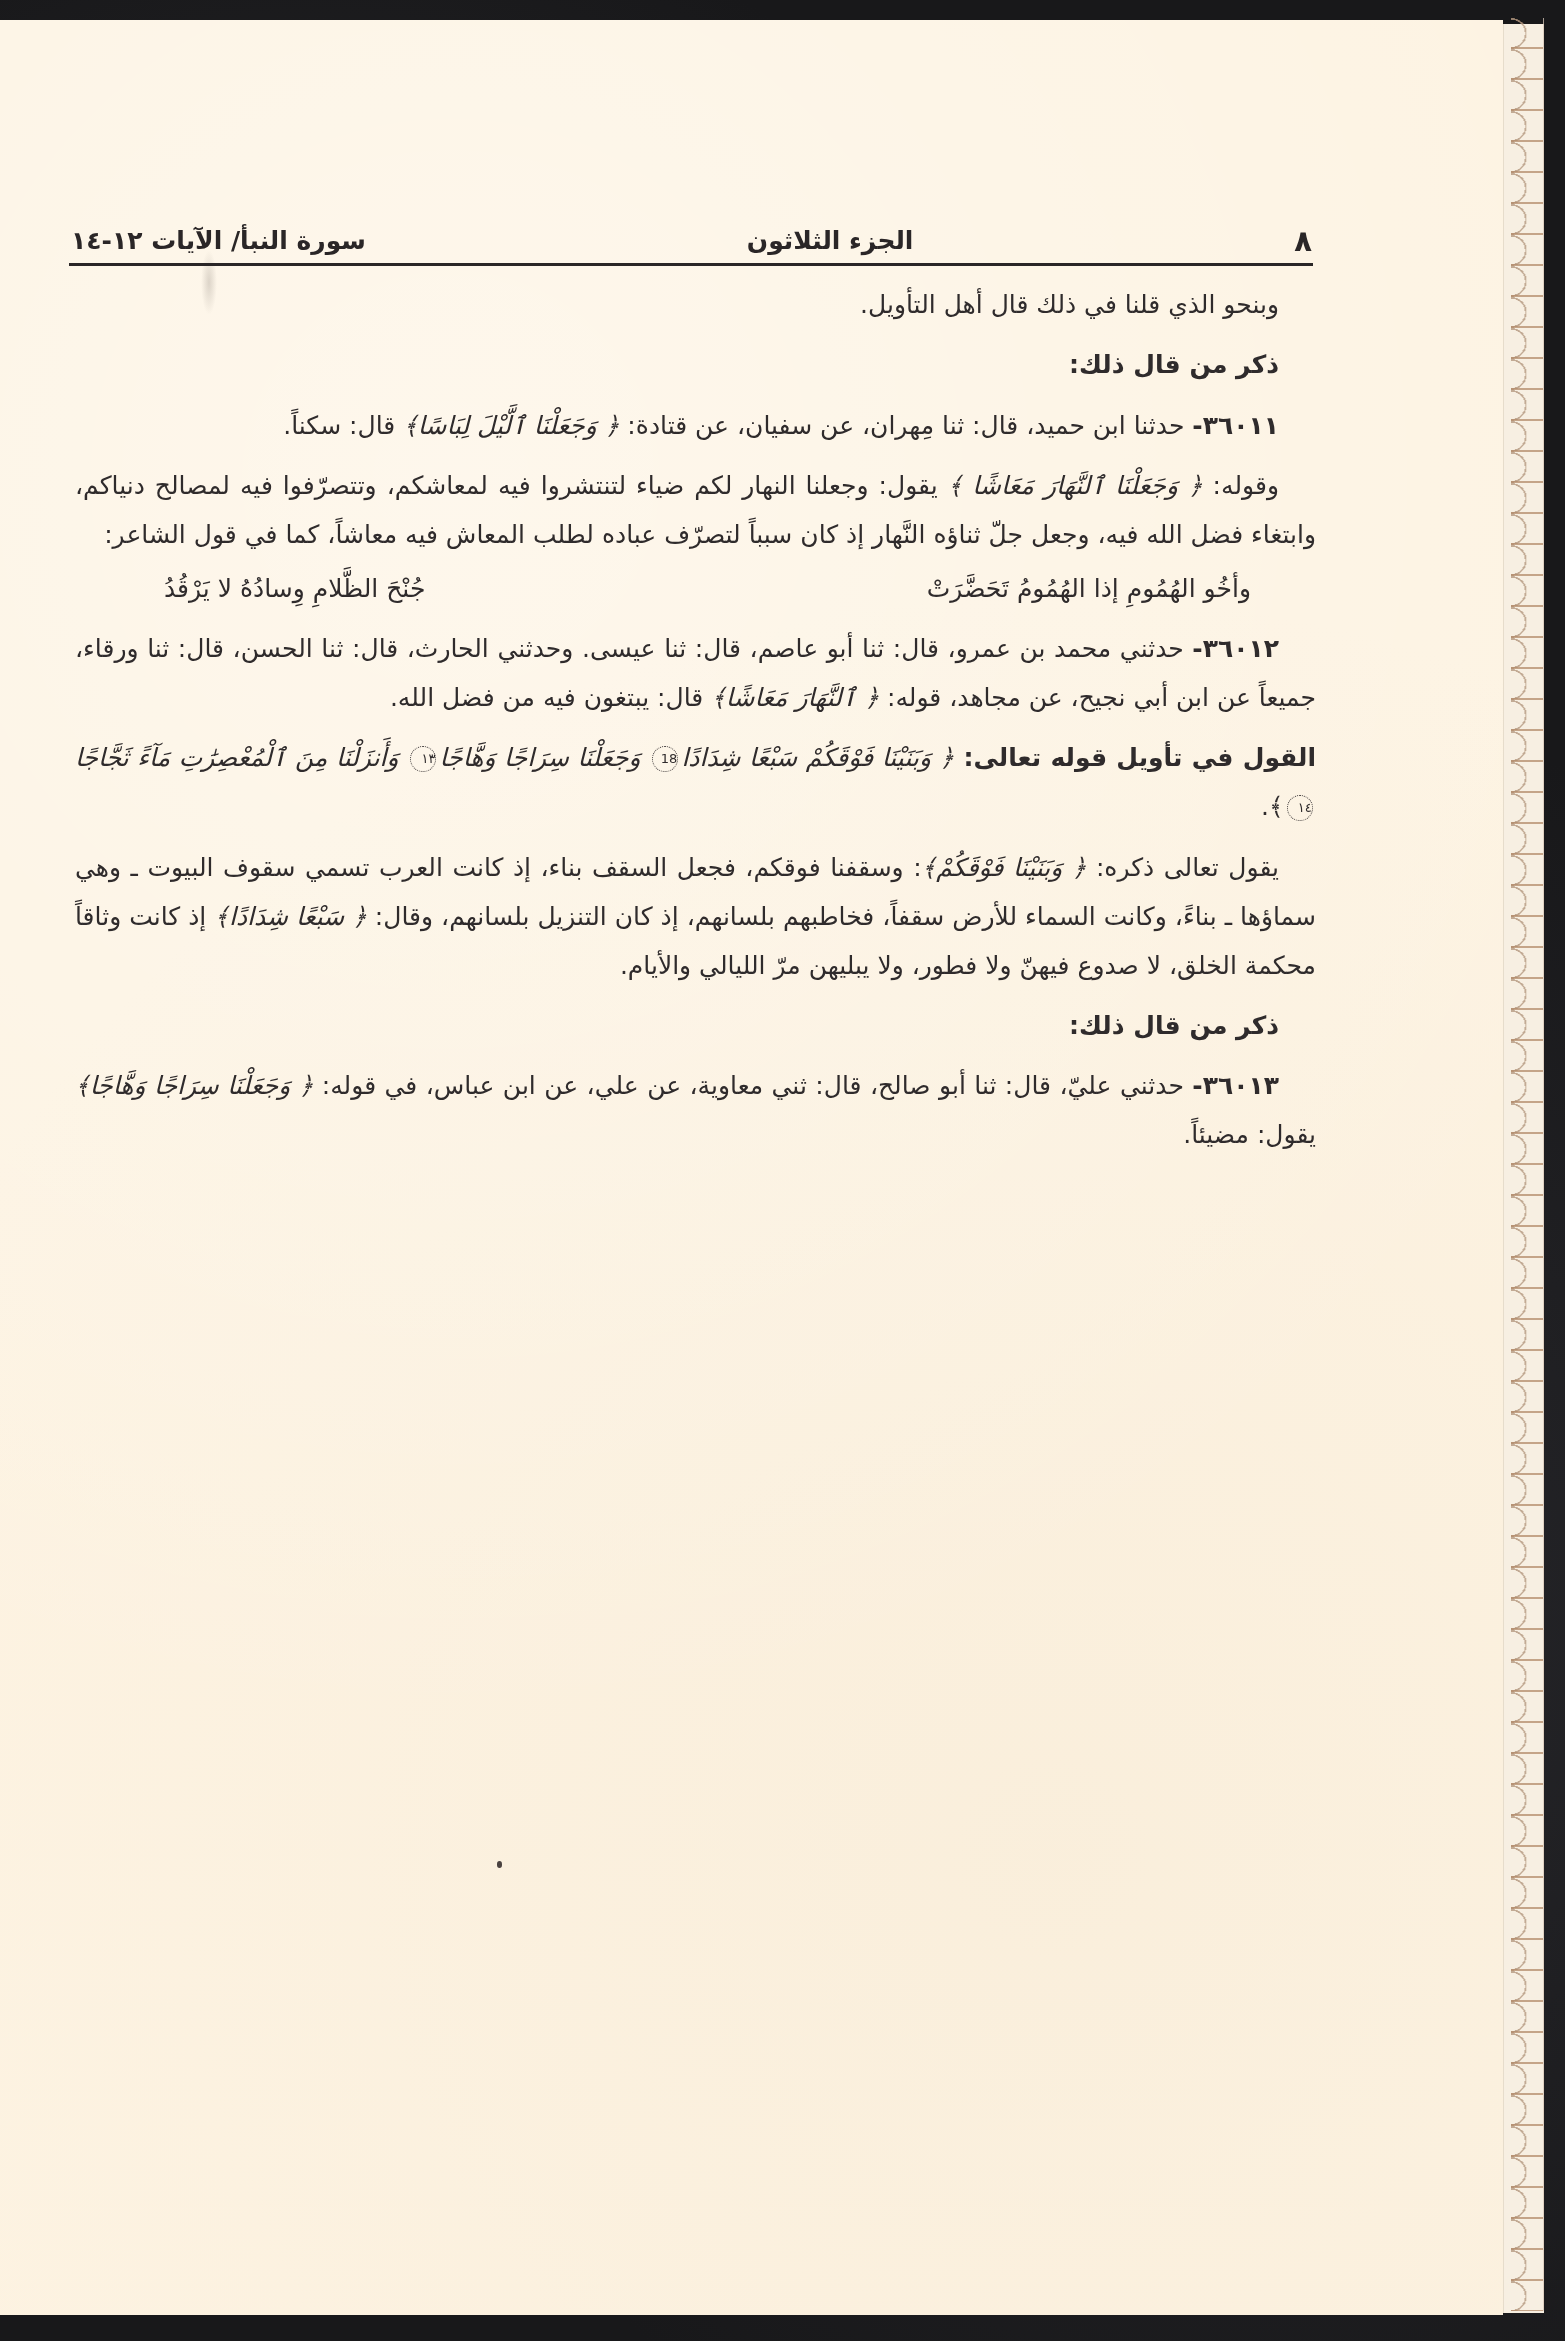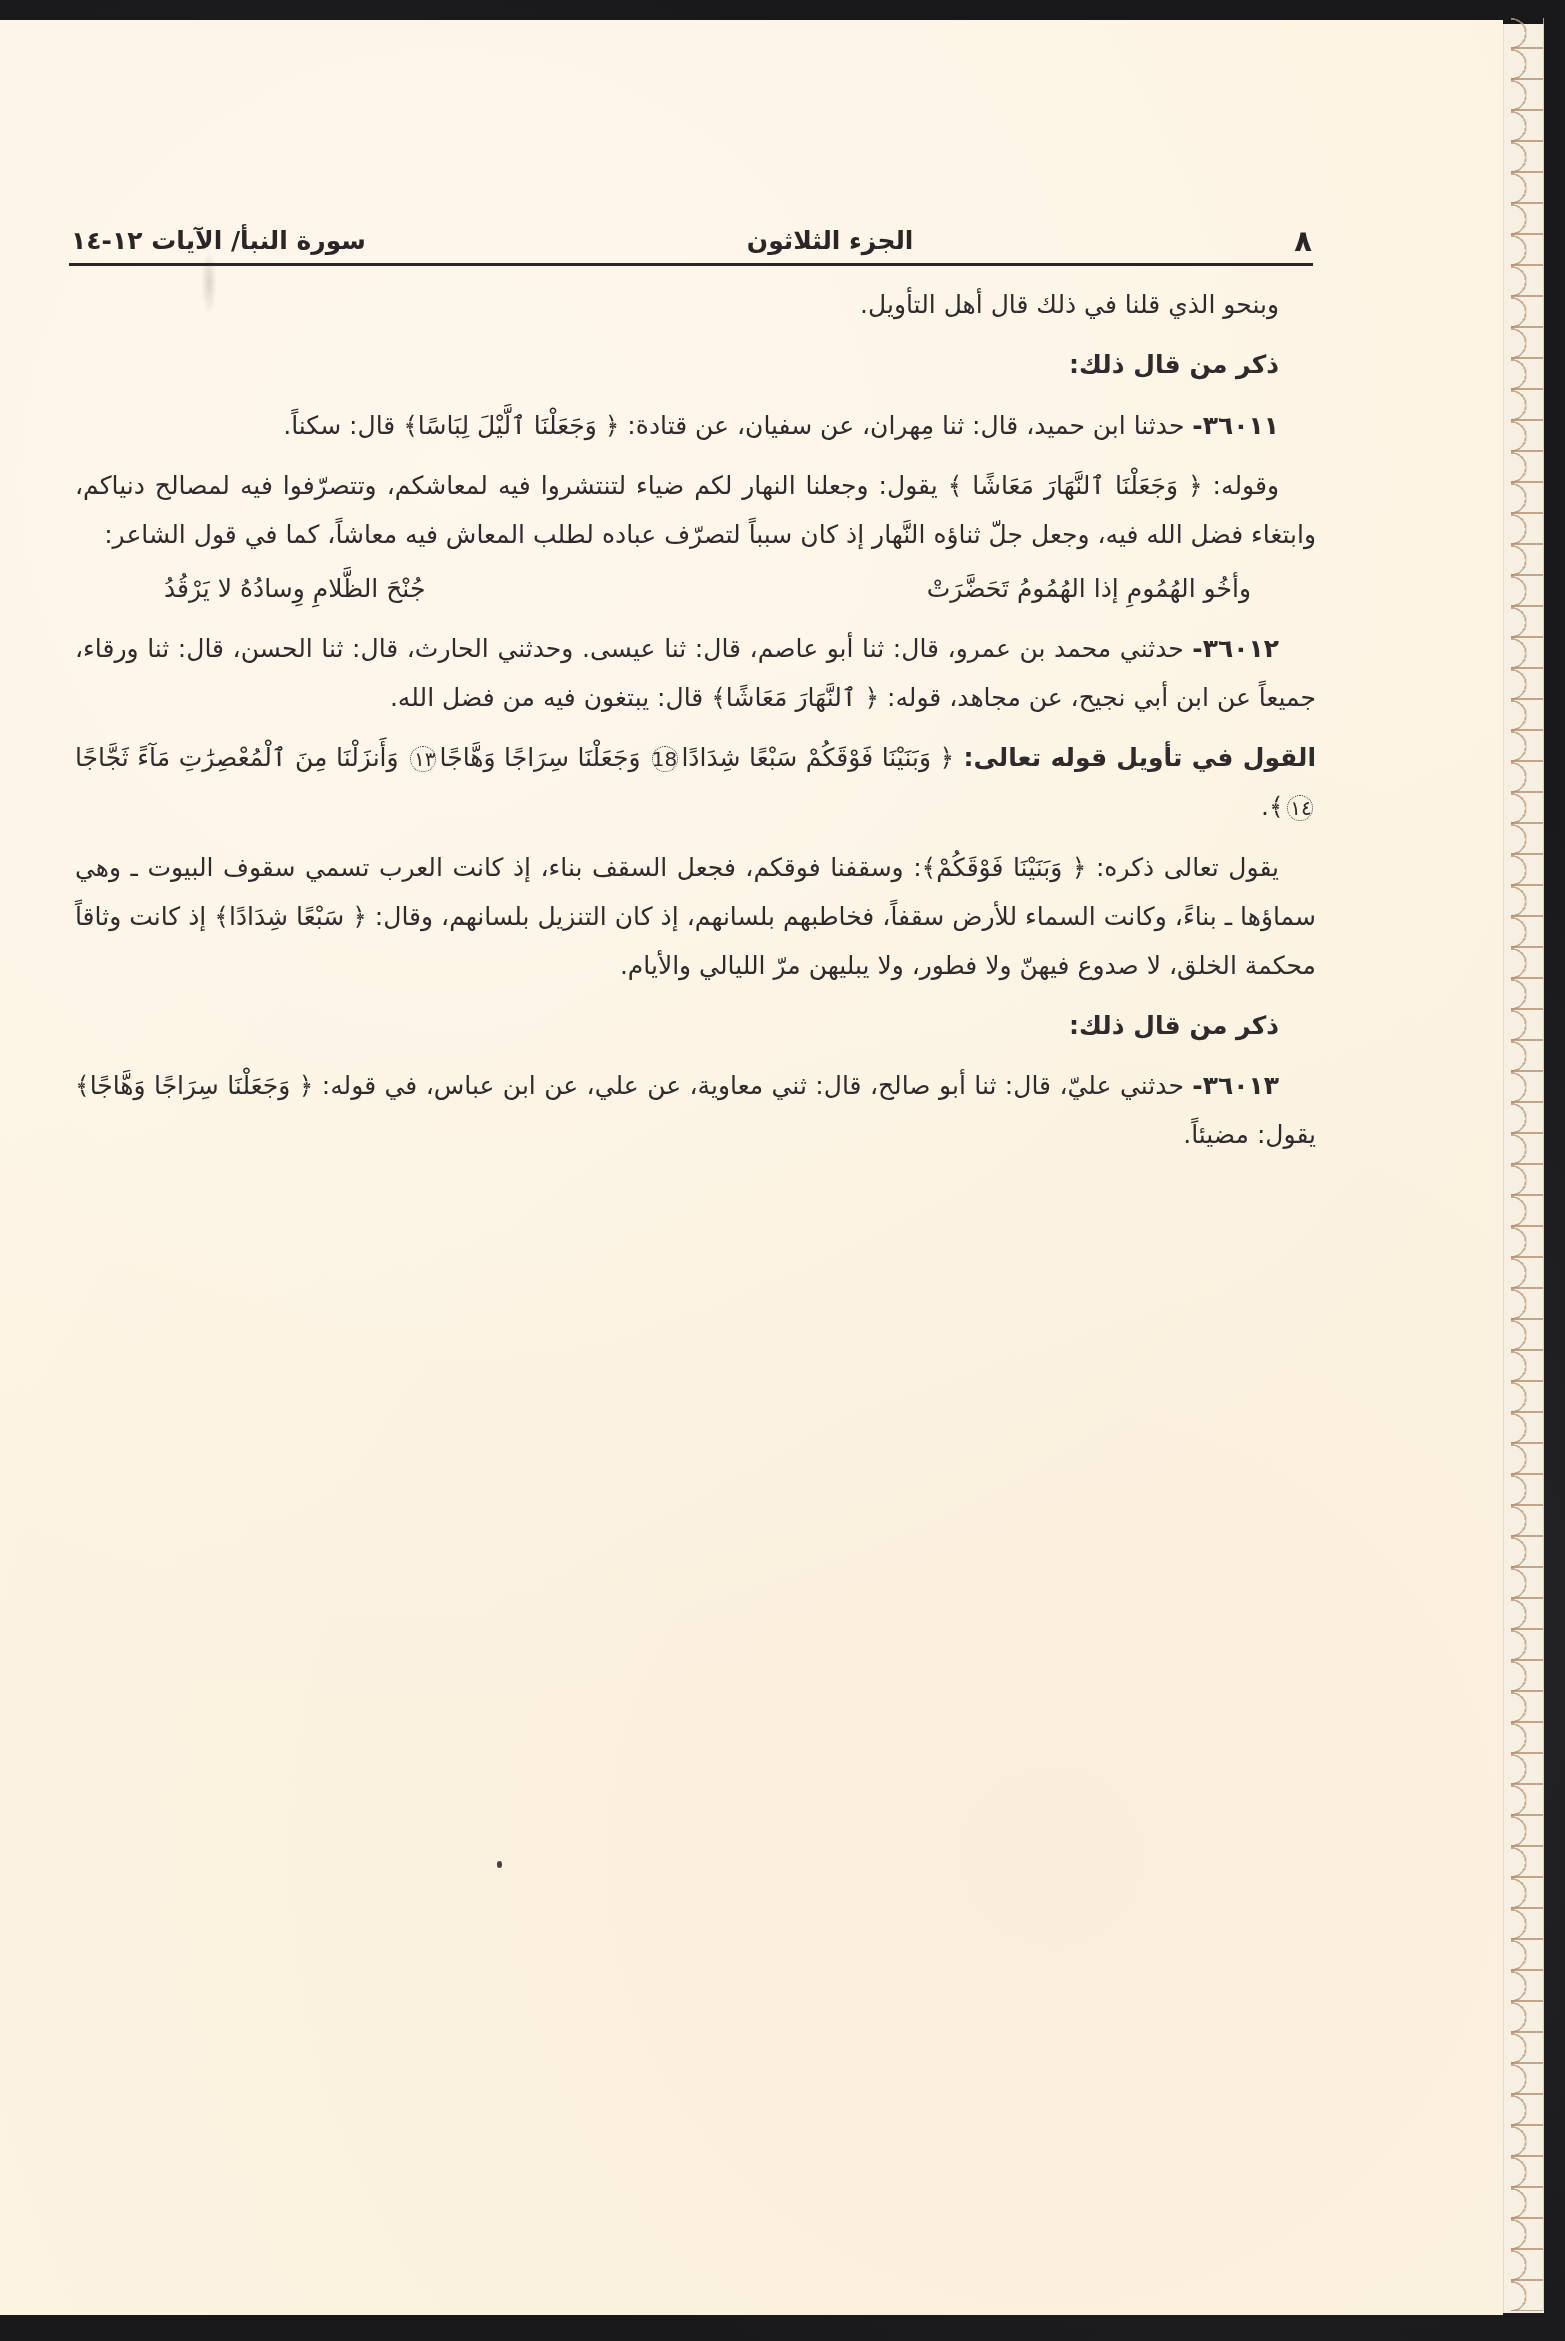--- a/index.html
+++ b/index.html
@@ -57,23 +57,23 @@
   }
   .body-text {
     position:absolute; top:260px; left:4px; width:1241px;
     font-size:25px; line-height:49px; text-align:justify;
     text-align-last:right;
   }
   .para { margin:0; }
   .para.indent { text-indent:37px; }
   .para.gap { margin-top:11.3px; }
   .heading { font-weight:bold; }
-  .verse { display:inline; }
+  .verse { display:inline;font-style:italic; }
   .ayah-num {
-    display:inline-block; font-size:20px; border:1.2px dotted #3a3536;
+    display:inline-block; font-size:13px; border:1.2px dotted #3a3536;
     border-radius:50%; width:24px; height:24px; line-height:24px;
     text-align:center; vertical-align:middle; margin:0 3.2px;
   }
   .poetry {
     display:flex; justify-content:space-between;
     padding:0 65px 0 89px; margin:4.9px 0 8px;
   }
   .stain {
     position:absolute; left:201px; top:230px; width:16px; height:65px;
     background:radial-gradient(ellipse, rgba(120,110,100,0.25), transparent 70%);

